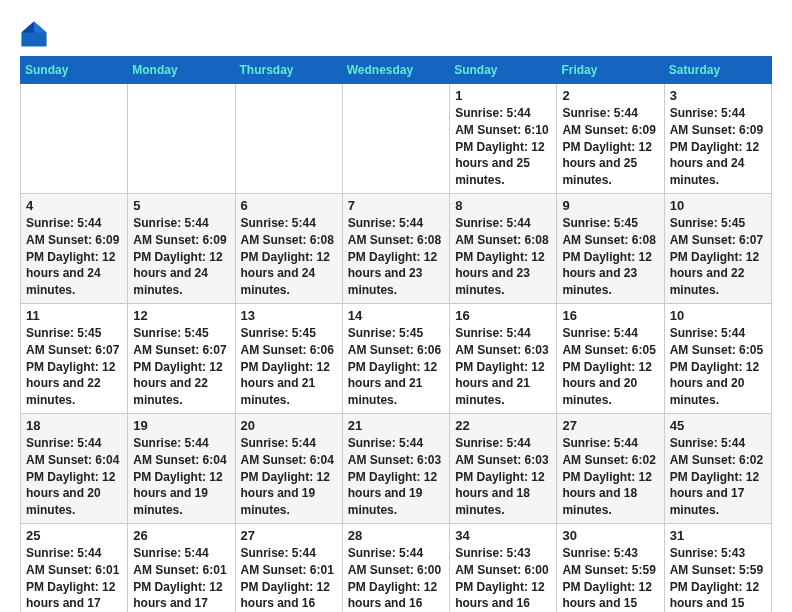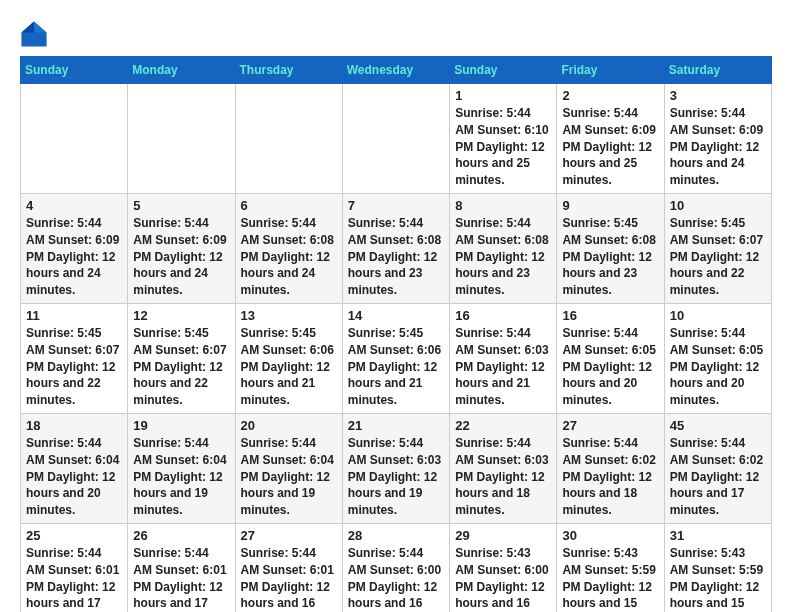--- a/index.html
+++ b/index.html
@@ -389,21 +389,21 @@
           <div class="cell-content">
             <span class="day-num">28</span>
             <div class="cell-info">Sunrise: 5:44 AM
 Sunset: 6:00 PM
 Daylight: 12 hours
 and 16 minutes.</div>
           </div>
         </td>
         <td>
           <div class="cell-content">
-            <span class="day-num">29</span>
+            <span class="day-num">34</span>
             <div class="cell-info">Sunrise: 5:43 AM
 Sunset: 6:00 PM
 Daylight: 12 hours
 and 16 minutes.</div>
           </div>
         </td>
         <td>
           <div class="cell-content">
             <span class="day-num">30</span>
             <div class="cell-info">Sunrise: 5:43 AM

